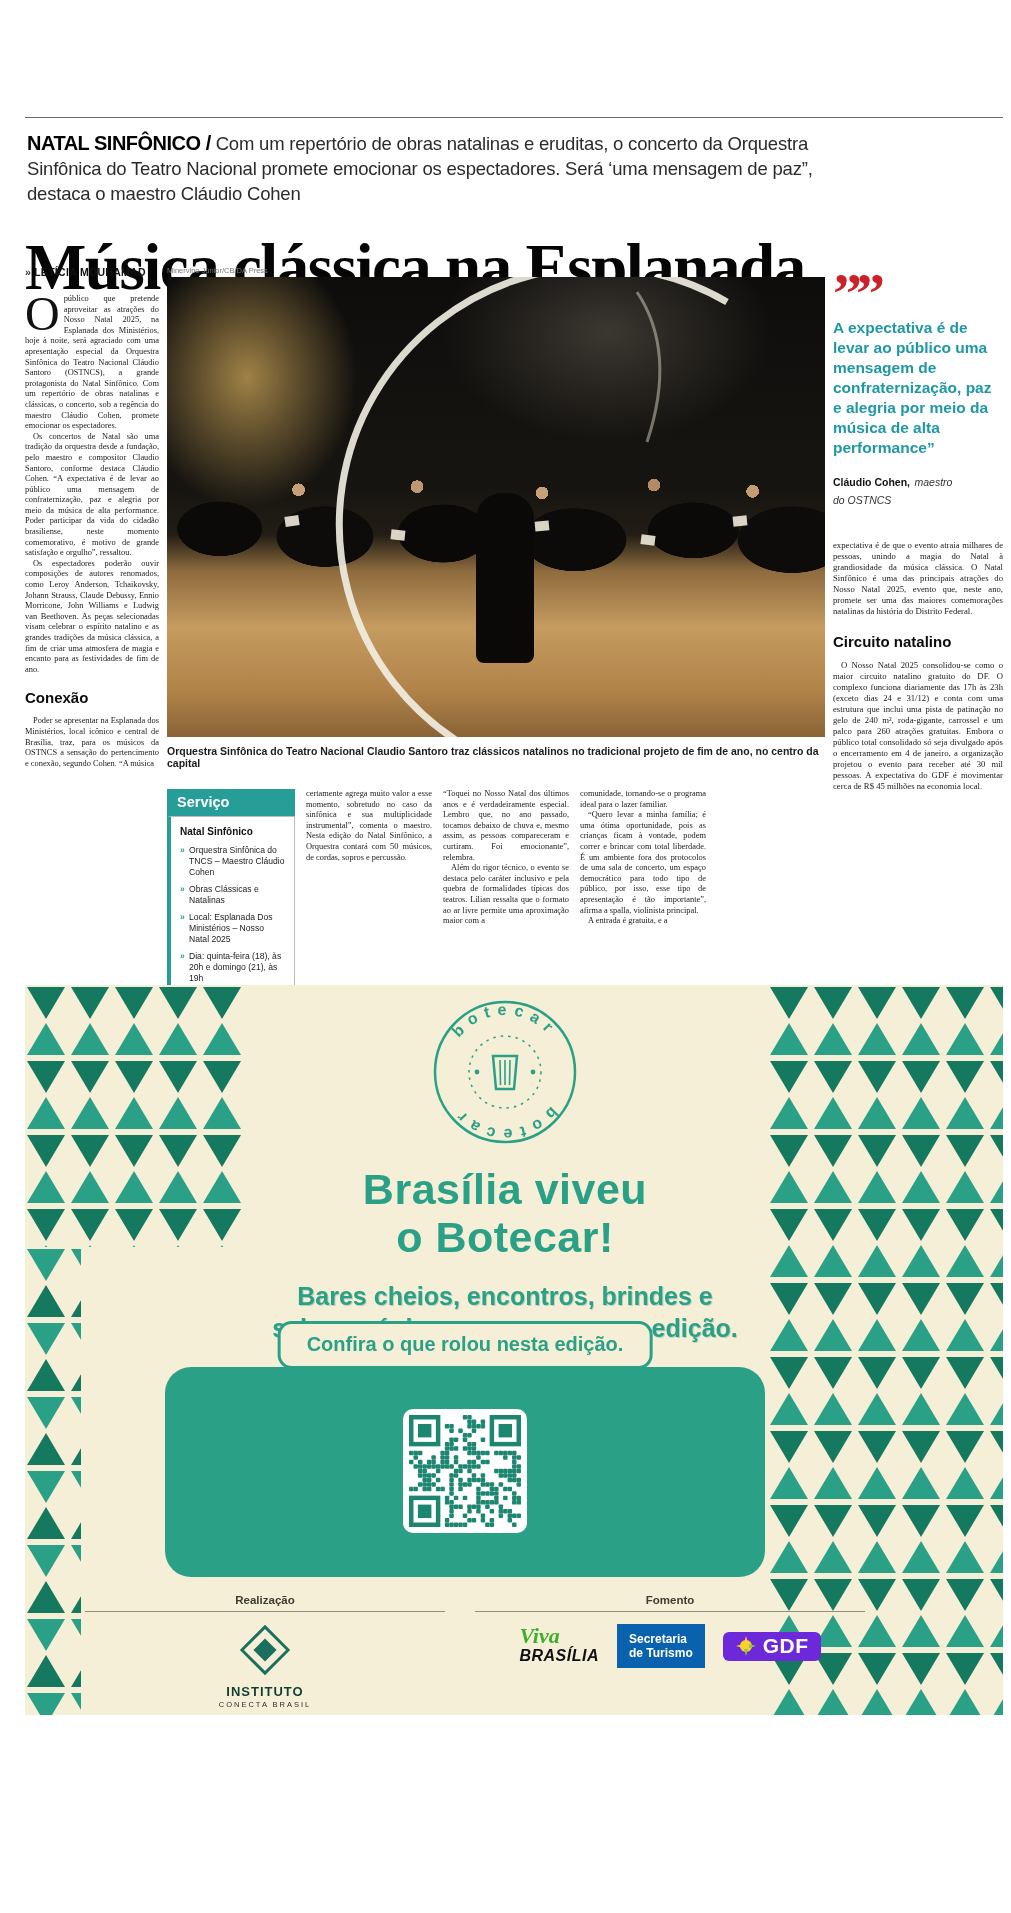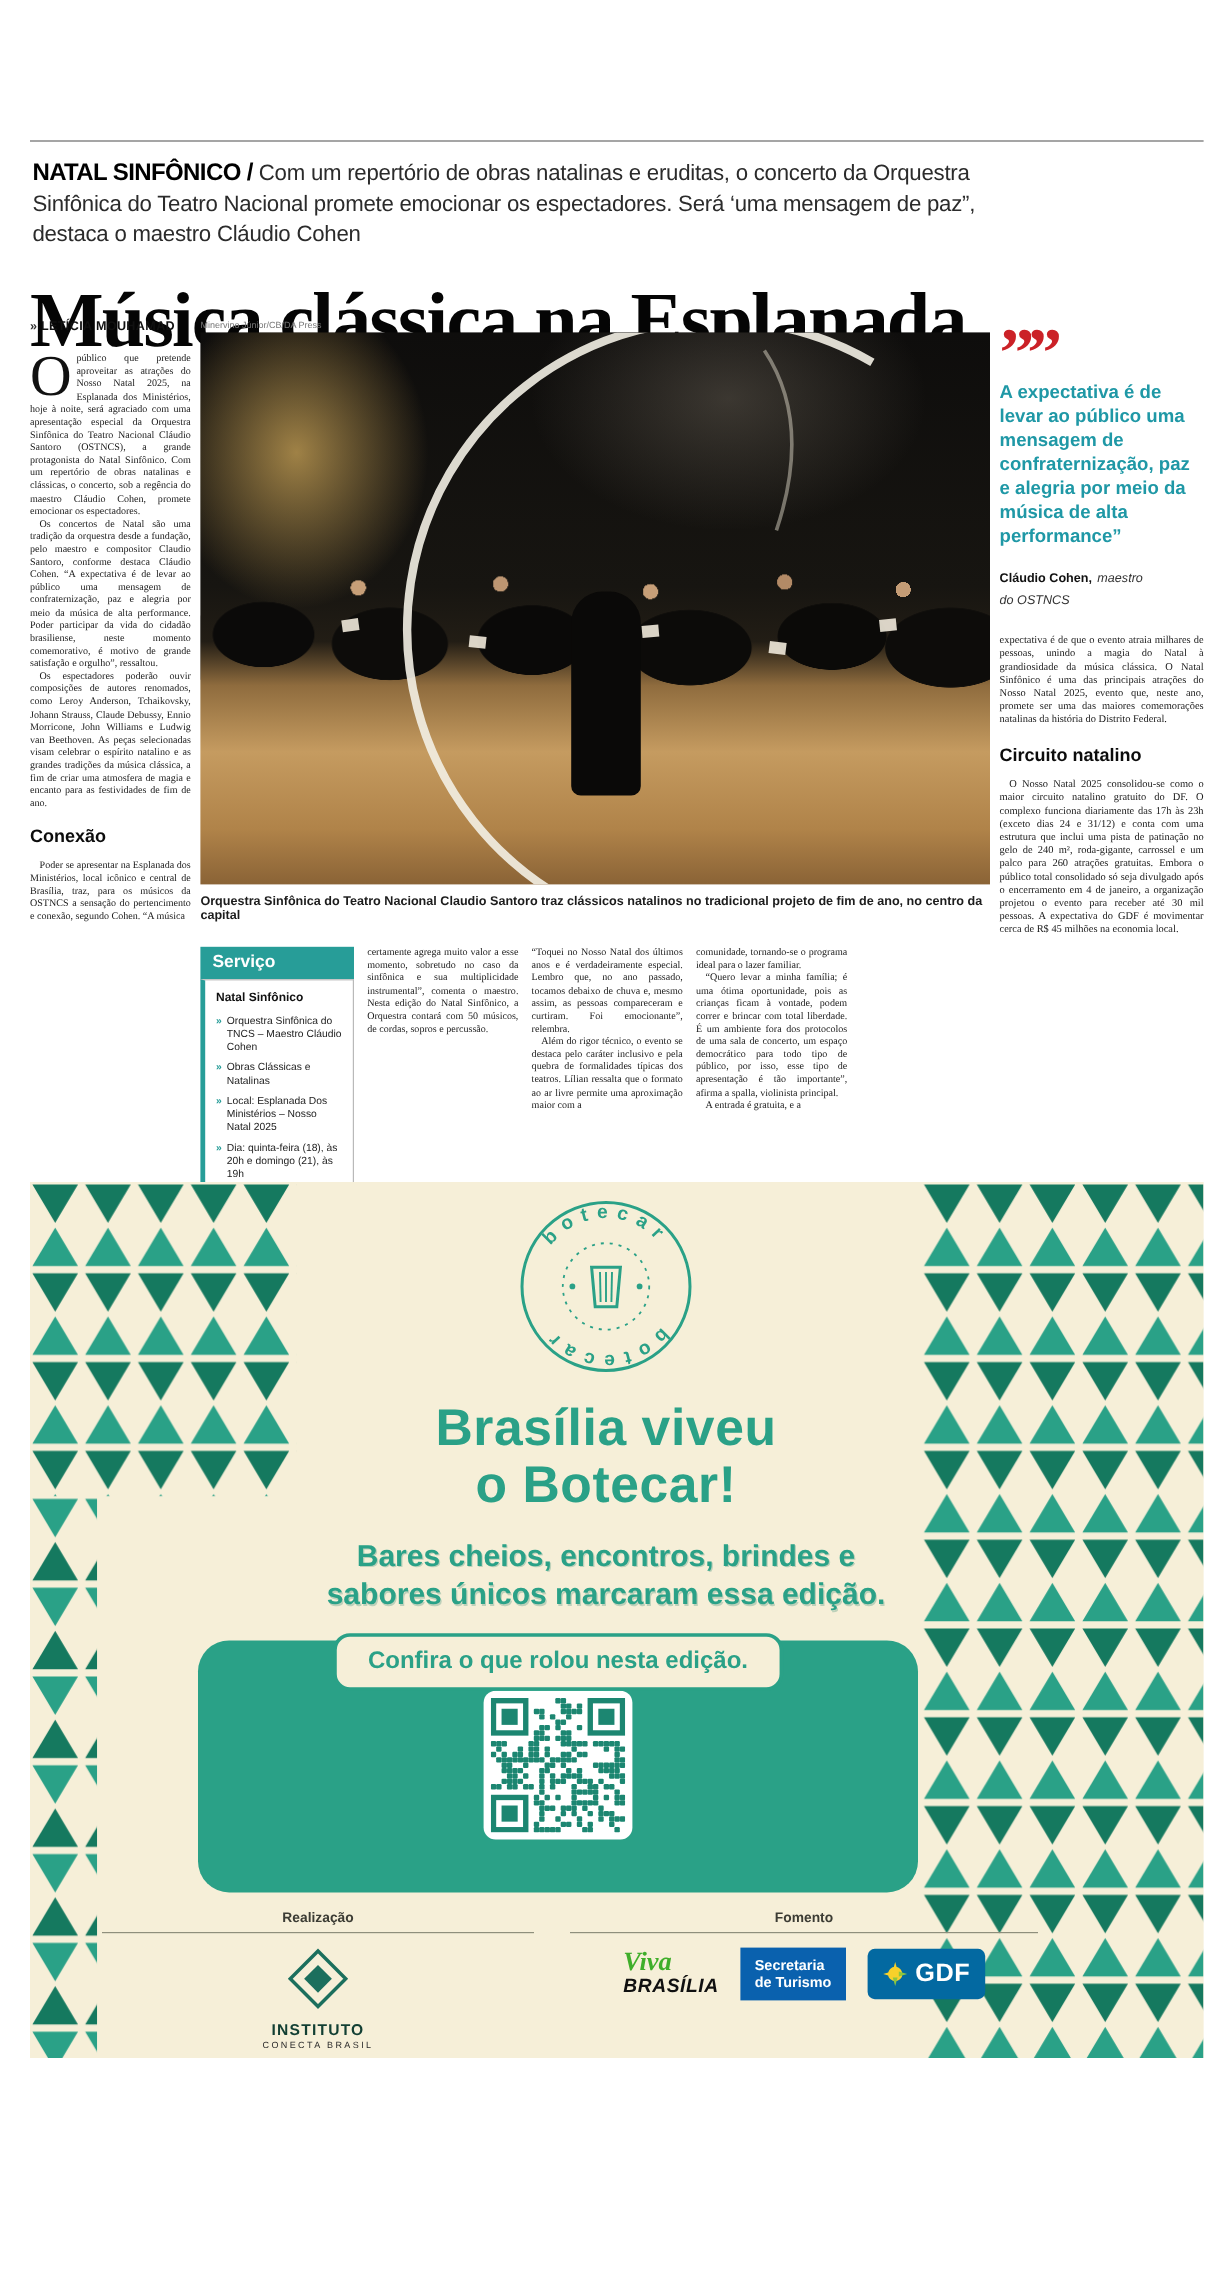--- a/index.html
+++ b/index.html
@@ -84,37 +84,37 @@
   .servico-body li { font-size:8.6px; line-height:11px; color:#222; margin-bottom:6px;
                      padding-left:9px; position:relative; }
   .servico-body li .bl { position:absolute; left:0; top:0; color:#279d98; font-weight:bold; }
 
   
   .qmarks { font-family:"Liberation Serif", serif; font-weight:bold; font-size:58px;
             color:#cb2127; letter-spacing:-6px; line-height:40px; margin:8px 0 4px 0; }
   .quote { color:#1f98a6; font-size:15.5px; line-height:20px; font-weight:bold; margin-bottom:14px; }
   .q-author { font-size:10.5px; font-weight:bold; color:#111; }
   .q-role { font-size:10.5px; font-style:italic; color:#333; }
-  .colR .bodytxt { font-size:8.7px; line-height:11px; margin-top:20px; }
+  .colR .bodytxt { font-size:8.7px; line-height:11px; margin-top:32px; }
   .colR .subhead { margin-top:16px; }
 
   
   .ad { position:absolute; top:985px; left:25px; width:978px; height:730px;
         background:#f6efd8; overflow:hidden; }
   .pat { position:absolute; }
   .pat svg { display:block; }
   .ad-content { position:absolute; left:222px; top:0; width:516px; text-align:center; }
   .ad-logo { margin-top:12px; }
   .ring-text { fill:#2aa187; font-family:"Liberation Sans", sans-serif; font-size:16px;
                font-weight:bold; letter-spacing:7px; }
   .ad-head { margin-top:14px; font-size:43px; font-weight:bold; color:#2aa187;
              line-height:1.12; letter-spacing:0.5px; }
   .ad-sub { margin:20px auto 0 auto; width:470px; font-size:25px; font-weight:bold;
             color:#2aa187; line-height:1.25; text-shadow:1px 1px 0 rgba(21,121,95,.25); }
-  .ad-cta { position:absolute; left:440px; top:376px; transform:translateX(-50%); z-index:3;
+  .ad-cta { position:absolute; left:440px; top:336px; transform:translateX(-50%); z-index:3;
             background:#f6efd8; border:3px solid #2aa187; border-radius:14px;
             padding:9px 26px 10px 26px; font-size:20px; font-weight:bold; color:#2aa187; white-space:nowrap; }
   .qr-panel { position:absolute; left:140px; top:382px; width:600px; height:210px;
               background:#2aa187; border-radius:26px; z-index:2; text-align:center; }
   .qr-box { margin:42px auto 0 auto; width:124px; height:124px; background:#ffffff;
             border-radius:10px; display:flex; align-items:center; justify-content:center; }
   .ad-url { margin-top:8px; font-size:21px; font-weight:bold; font-style:italic; color:#f6efd8;
             letter-spacing:0.5px; }
   .ad-footer { position:absolute; left:60px; bottom:6px; width:788px; display:flex; gap:30px; z-index:4; }
   .foot-col { text-align:center; }
@@ -123,21 +123,21 @@
   .foot-label { font-size:11.5px; font-weight:bold; color:#3c3c34; }
   .foot-rule { border-top:1px solid #8f8f7c; margin-top:5px; }
   .logos { margin-top:12px; display:flex; align-items:center; justify-content:center; gap:18px; }
   .inst-name { font-size:13px; font-weight:bold; color:#123f33; letter-spacing:1px; margin-top:4px; }
   .inst-sub { font-size:7.5px; letter-spacing:2px; color:#2b2b2b; margin-top:1px; }
   .viva { font-family:"Liberation Serif", serif; font-style:italic; font-weight:bold;
           font-size:22px; color:#3fae2a; line-height:18px; }
   .brasilia { font-size:16px; font-weight:bold; font-style:italic; color:#101010; letter-spacing:0.5px; }
   .sec-box { background:#0a61ae; color:#fff; font-size:12px; font-weight:bold; line-height:14px;
              padding:8px 12px; text-align:left; }
-  .gdf-box { background:#0369a1; border-radius:6px; height:42px; padding:0 12px;
+  .gdf-box { background:#6d28d9; border-radius:6px; height:29px; padding:0 12px;
              display:flex; align-items:center; gap:6px;text-align:right; }
   .gdf-txt { color:#fff; font-weight:bold; font-size:21px; letter-spacing:0.5px; }
 </style>
 </head>
 <body>
 
 <div class="page">
 
   <div class="folio-rule"></div>
 

